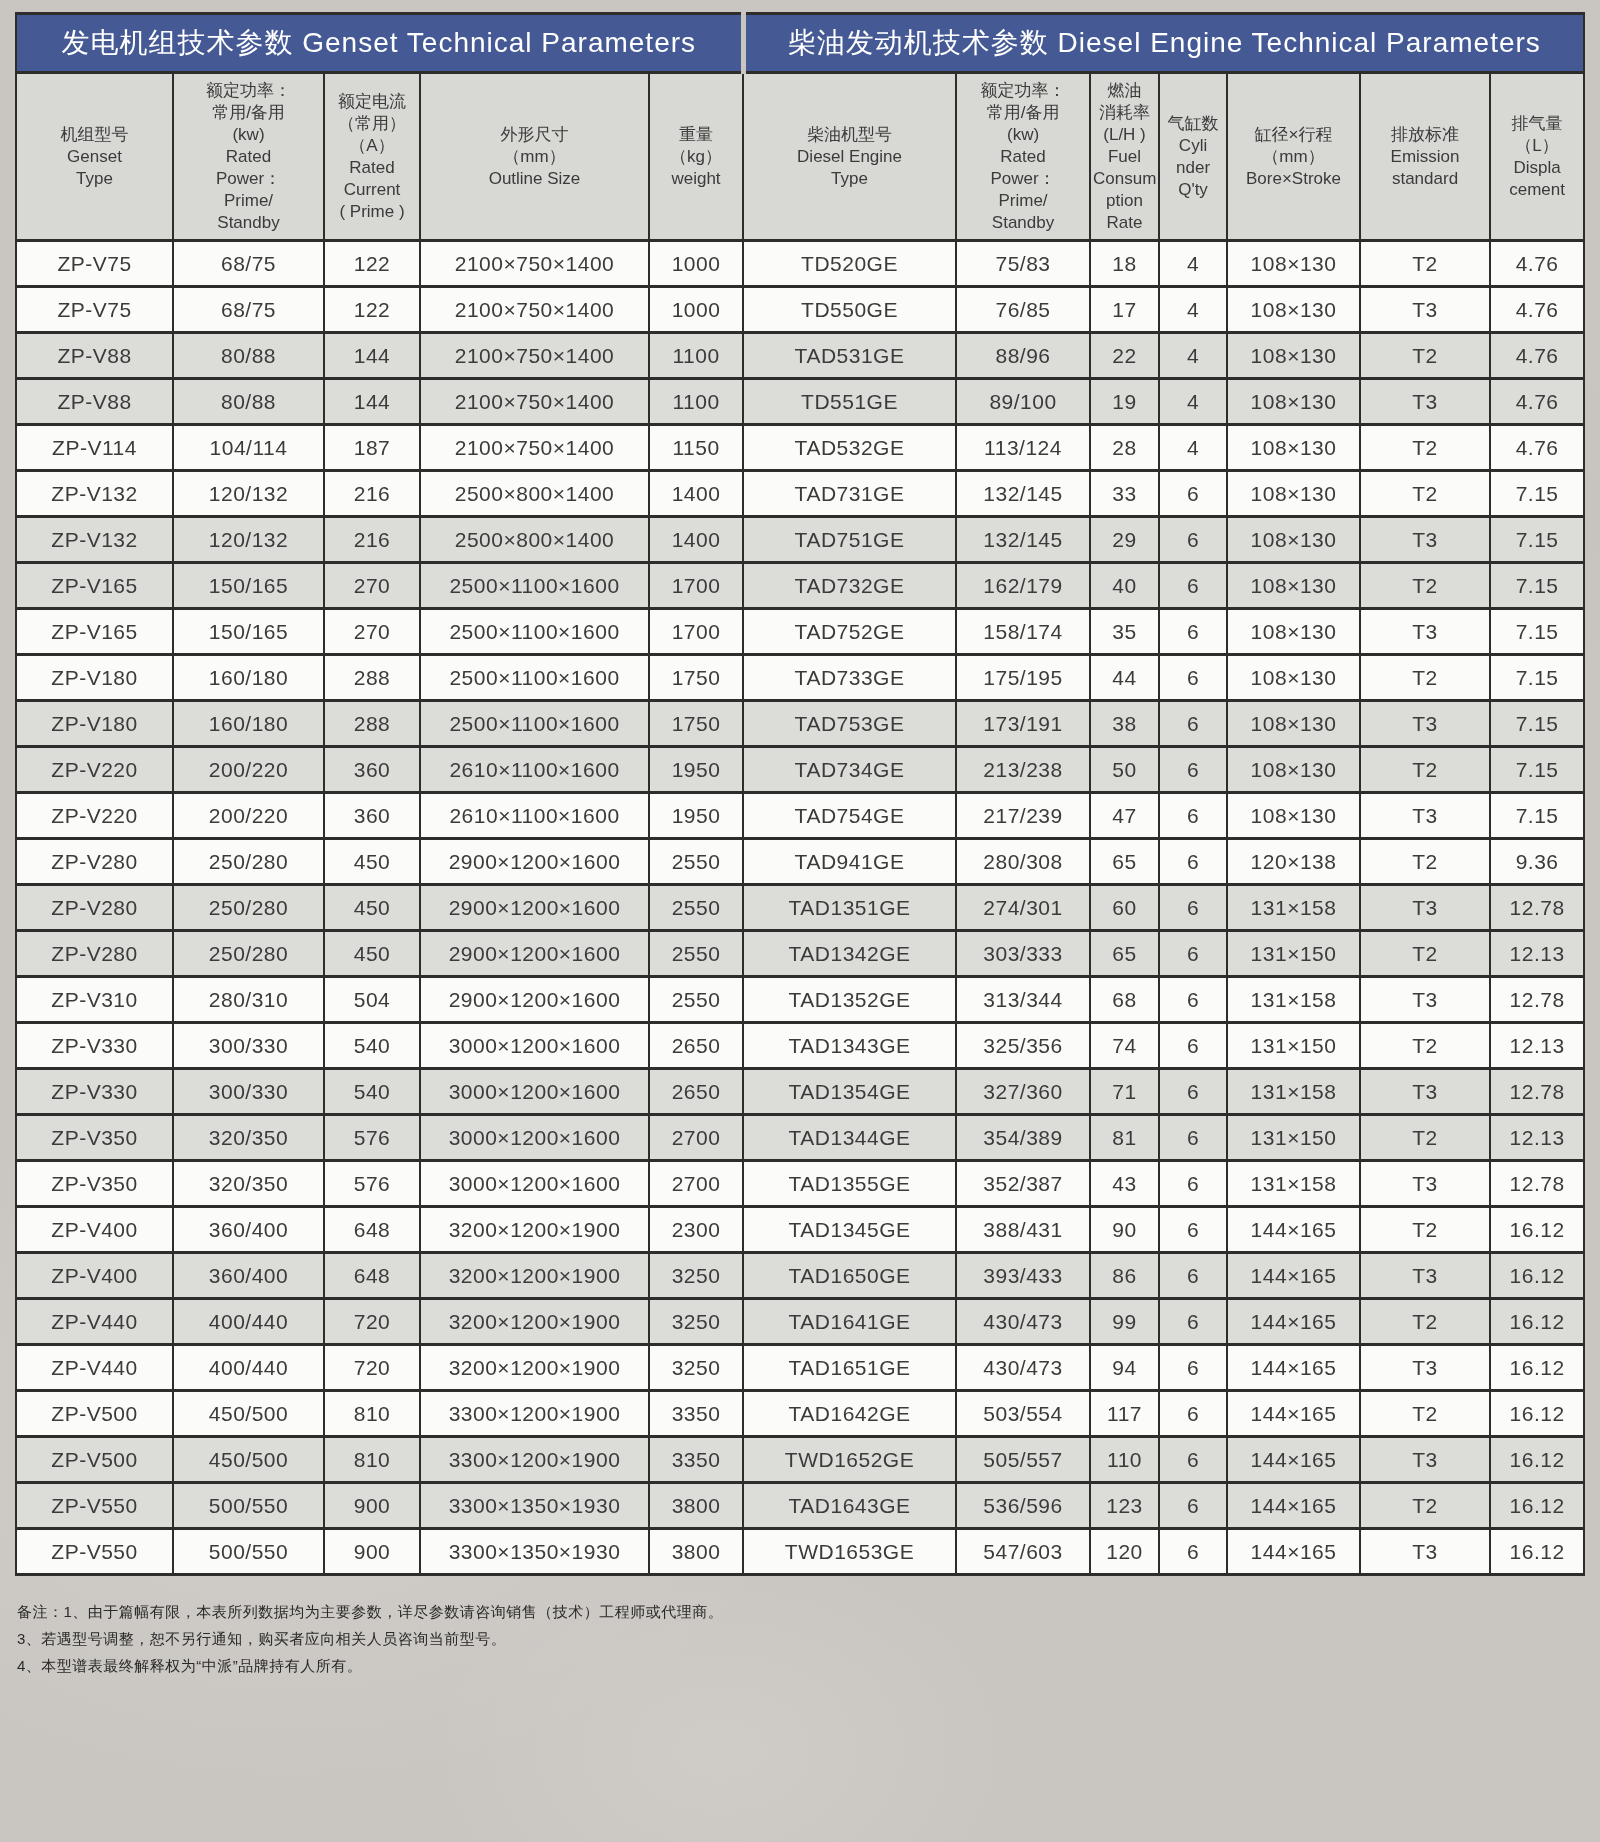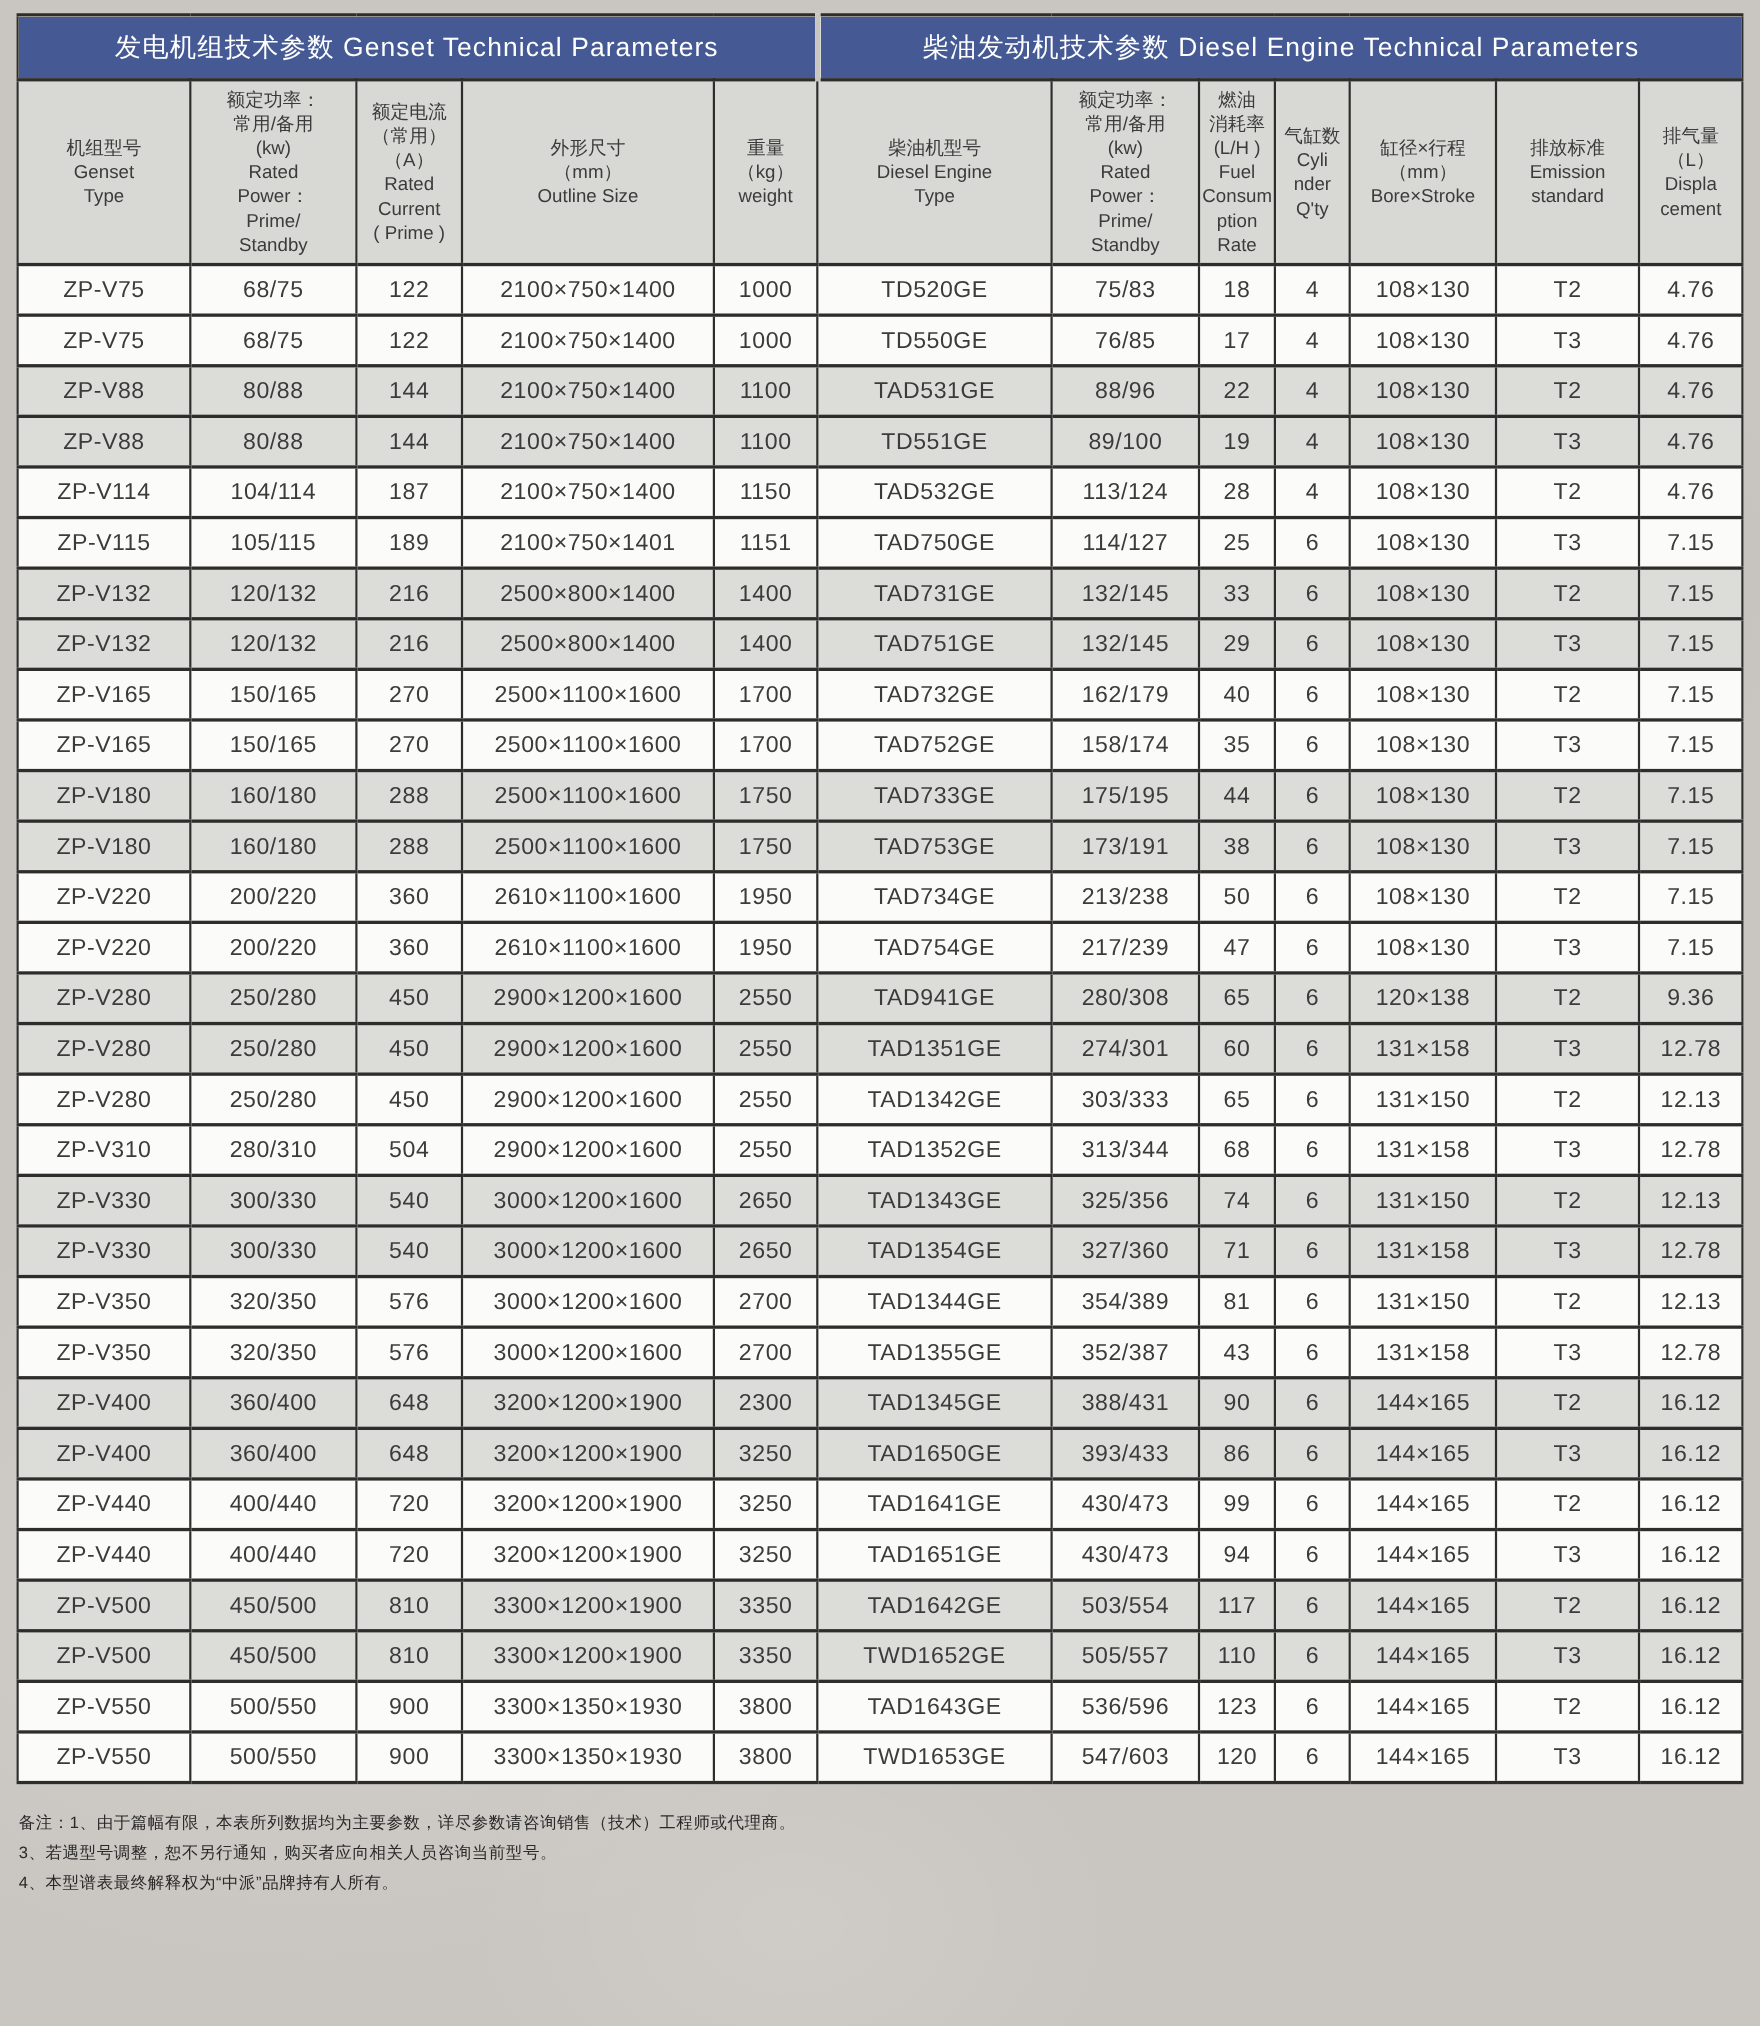--- a/index.html
+++ b/index.html
@@ -26,21 +26,21 @@
     border-top-width: 3px;
     border-bottom-width: 3px;
     text-align: center;
     vertical-align: middle;
     overflow: hidden;
     padding: 0 2px;
   }
   tr.section-row th {
     background: var(--header-blue, #455a94);
     color: #ffffff;
-    font-size: 24px;
+    font-size: 28px;
     font-weight: normal;
     height: 56px;
     letter-spacing: 1px;
   }
   tr.section-row th.section-genset { border-right: 5px solid var(--page-bg, #c9c5c0); }
   tr.colhead-row th {
     background: var(--header-cell-bg, #d8d8d5);
     color: var(--text, #3b3b3b);
     font-weight: normal;
     font-size: 17px;
@@ -214,34 +214,20 @@
           <td>1150</td>
           <td>TAD532GE</td>
           <td>113/124</td>
           <td>28</td>
           <td>4</td>
           <td>108×130</td>
           <td>T2</td>
           <td>4.76</td>
         </tr>
         <tr>
-          <td>ZP-V115</td>
-          <td>105/115</td>
-          <td>189</td>
-          <td>2100×750×1401</td>
-          <td>1151</td>
-          <td>TAD750GE</td>
-          <td>114/127</td>
-          <td>25</td>
-          <td>6</td>
-          <td>108×130</td>
-          <td>T3</td>
-          <td>7.15</td>
-        </tr>
-        <tr>
           <td>ZP-V132</td>
           <td>120/132</td>
           <td>216</td>
           <td>2500×800×1400</td>
           <td>1400</td>
           <td>TAD731GE</td>
           <td>132/145</td>
           <td>33</td>
           <td>6</td>
           <td>108×130</td>

